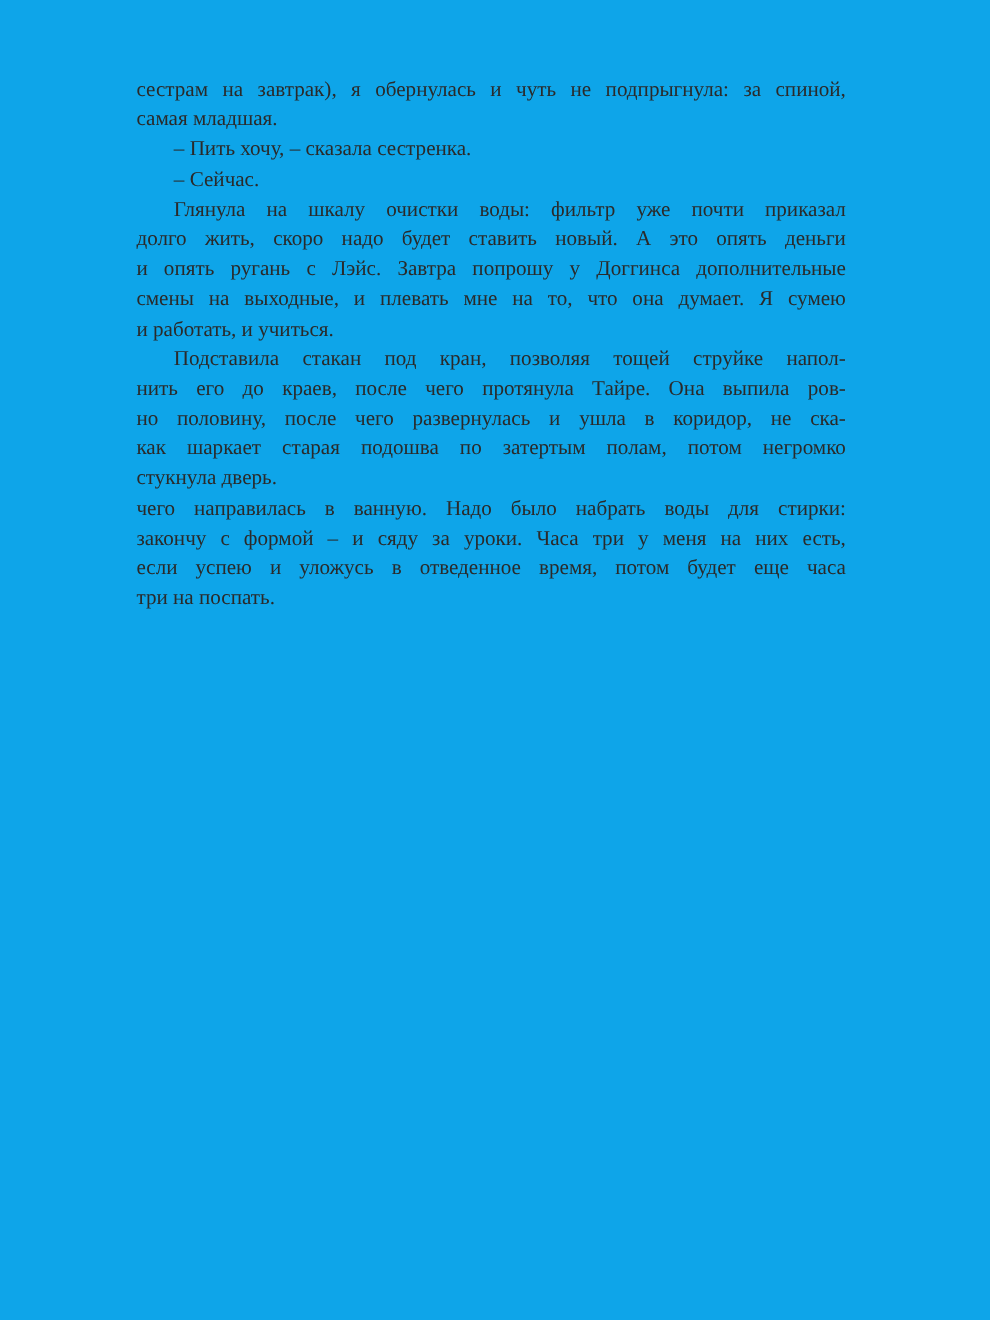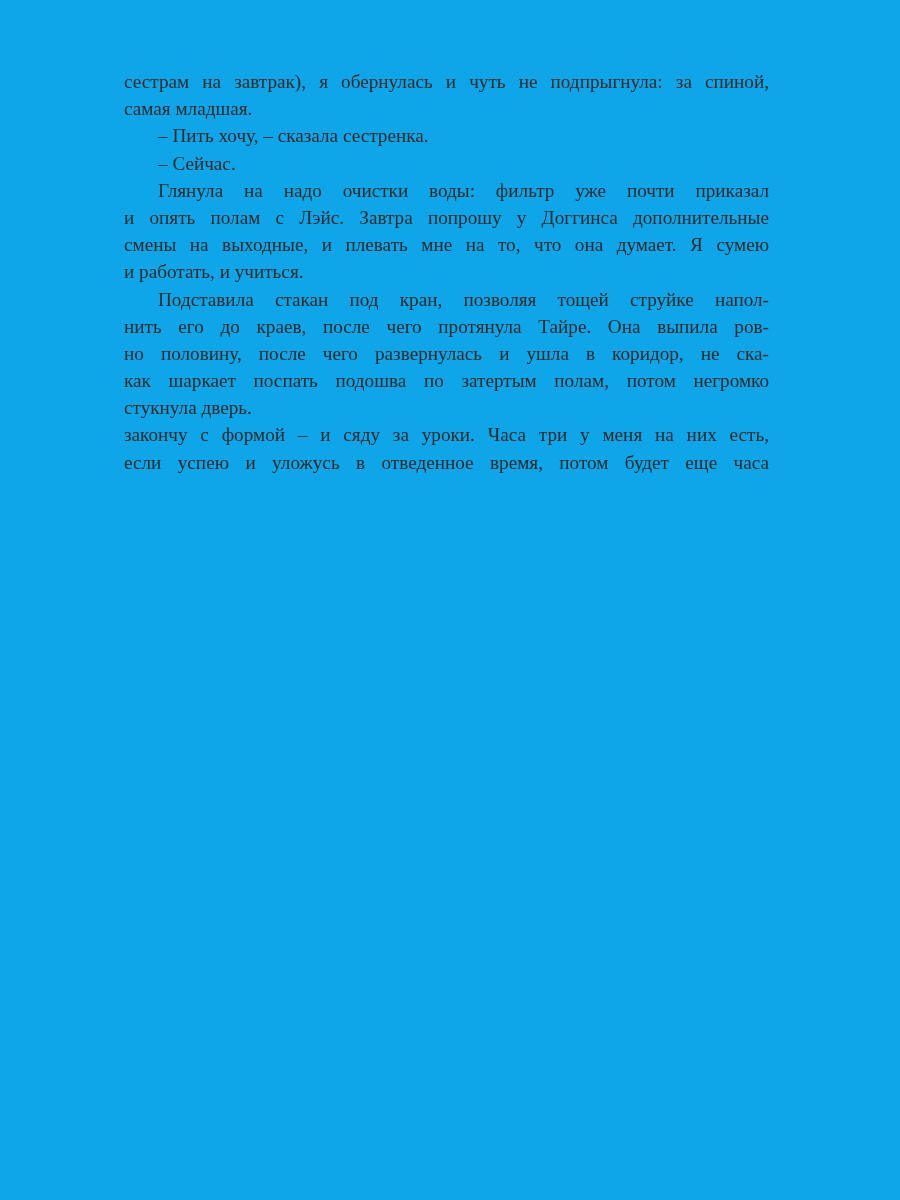--- a/index.html
+++ b/index.html
@@ -57,33 +57,36 @@
 
     <div>
       <span class="line indent last">– Пить хочу, – сказала сестренка.</span>
     </div>
 
     <div>
       <span class="line indent last">– Сейчас.</span>
     </div>
 
     <div>
-      <span class="line indent">Глянула на надо очистки воды: фильтр уже почти приказал</span>
-      <span class="line">и опять полам с Лэйс. Завтра попрошу у Доггинса дополнительные</span>
+      <span class="line indent">Глянула на шкалу очистки воды: фильтр уже почти приказал</span>
+      <span class="line">долго жить, скоро надо будет ставить новый. А это опять деньги</span>
+      <span class="line">и опять ругань с Лэйс. Завтра попрошу у Доггинса дополнительные</span>
       <span class="line">смены на выходные, и плевать мне на то, что она думает. Я сумею</span>
       <span class="line last">и работать, и учиться.</span>
     </div>
 
     <div>
       <span class="line indent">Подставила стакан под кран, позволяя тощей струйке напол-</span>
       <span class="line">нить его до краев, после чего протянула Тайре. Она выпила ров-</span>
       <span class="line">но половину, после чего развернулась и ушла в коридор, не ска-</span>
-      <span class="line">как шаркает поспать подошва по затертым полам, потом негромко</span>
+      <span class="line">как шаркает старая подошва по затертым полам, потом негромко</span>
       <span class="line last">стукнула дверь.</span>
     </div>
 
     <div>
+      <span class="line">чего направилась в ванную. Надо было набрать воды для стирки:</span>
       <span class="line">закончу с формой – и сяду за уроки. Часа три у меня на них есть,</span>
       <span class="line">если успею и уложусь в отведенное время, потом будет еще часа</span>
+      <span class="line last">три на поспать.</span>
     </div>
 
   </div>
 </div>
 
 </body></html>

